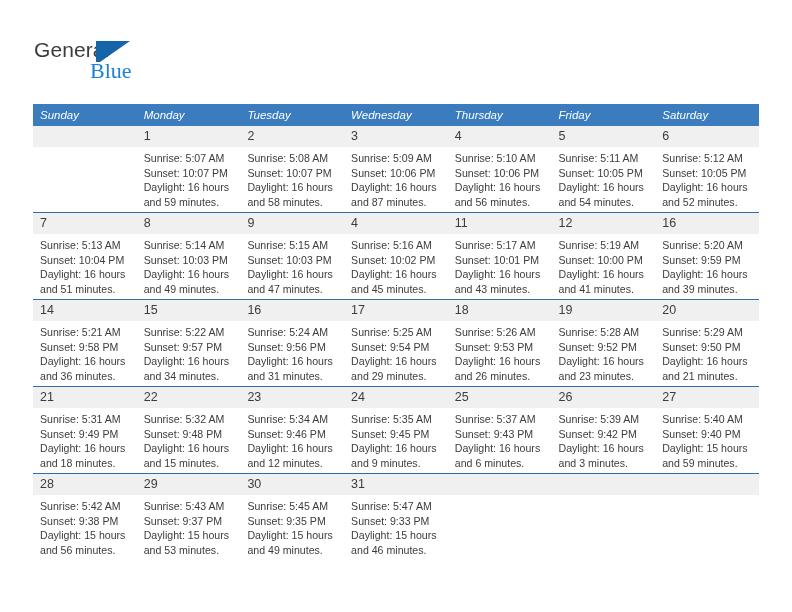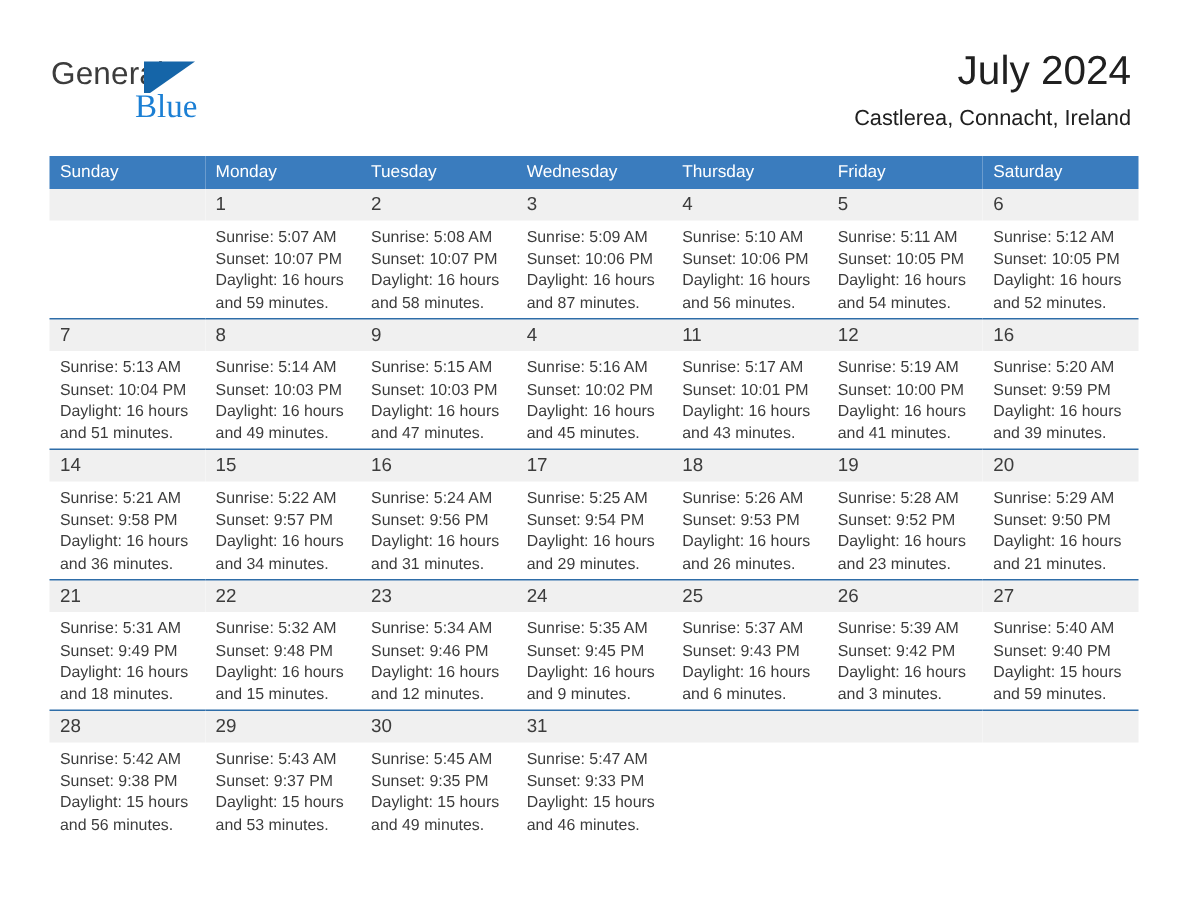--- a/index.html
+++ b/index.html
@@ -101,20 +101,21 @@
   }
   .calendar th {
     background: #3a7cbe;
     color: #ffffff;
     font-size: 11.5px;
     font-weight: normal;
     text-align: left;
     padding: 5px 0 5px 7px;
     height: 11px;
     border: none;
+    font-style: italic;
   }
   .calendar td {
     vertical-align: top;
     padding: 0;
     width: 103.7px;
     height: 86px;
     border-top: 1px solid #2e6da8;
     background: #ffffff;
   }
   .calendar tbody tr:first-child td {
@@ -149,24 +150,20 @@
 
   <div class="header">
 
     <div class="logo">
       <span class="logo-general">General</span>
       <span class="logo-flagbar"></span>
       <span class="logo-flag"></span>
       <span class="logo-blue">Blue</span>
     </div>
 
-    <div class="title-block">
-      <div class="month-title">July 2024</div>
-      <div class="location-title">Castlerea, Connacht, Ireland</div>
-    </div>
 
   </div>
 
   <table class="calendar">
     <thead>
       <tr>
         <th>Sunday</th>
         <th>Monday</th>
         <th>Tuesday</th>
         <th>Wednesday</th>

